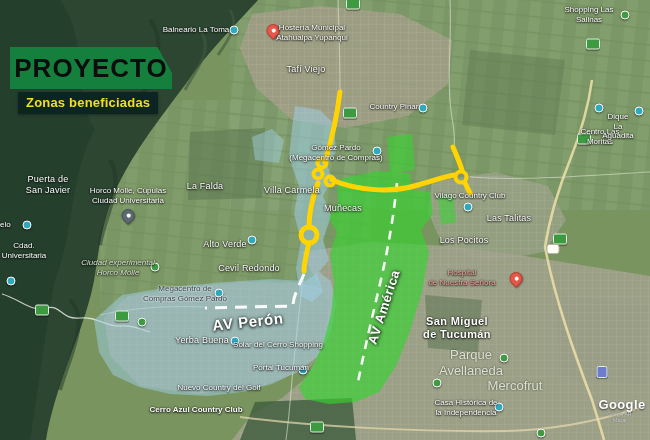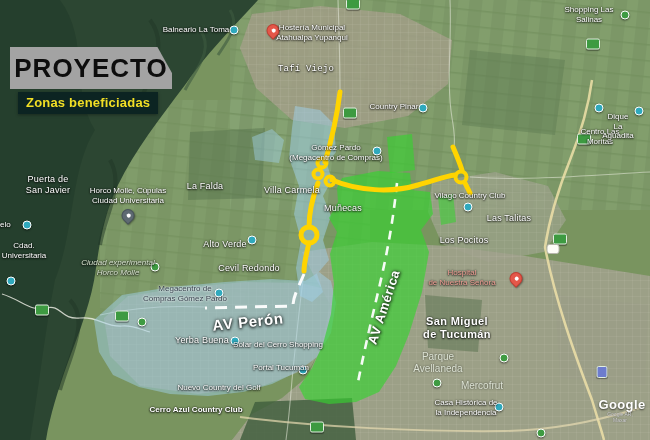--- a/index.html
+++ b/index.html
@@ -11,21 +11,21 @@
   .lbl{position:absolute;transform:translate(-50%,-50%);color:#fff;font-size:8px;
        line-height:1.2;text-align:center;white-space:pre-line;
        text-shadow:0 0 2px rgba(0,0,0,.95),0 1px 2px rgba(0,0,0,.8);}
   .town{font-size:9px;letter-spacing:.2px;}
   .city{font-size:11px;font-weight:bold;letter-spacing:.4px;}
   .avenue{font-size:15px;font-weight:bold;letter-spacing:.6px;
           text-shadow:0 1px 3px rgba(0,0,0,.9),0 0 4px rgba(0,0,0,.6);}
   .av2{font-size:13px;}
   .red{color:#f0a196;}
   .darklbl{color:#38424e;text-shadow:0 0 2px rgba(255,255,255,.95),0 0 3px rgba(255,255,255,.75);}
-  .faint{color:#dde3d4;font-size:10px;text-shadow:0 0 2px rgba(0,0,0,.65);}
+  .faint{color:#dde3d4;font-size:13px;text-shadow:0 0 2px rgba(0,0,0,.65);margin-left:33px;}
   .ital{font-style:italic;color:#d9e5d0;}
   .wm{font-size:13px;font-weight:bold;color:#fff;letter-spacing:.4px;
       text-shadow:0 1px 2px rgba(0,0,0,.7);}
   .attr{font-size:5px;color:#e3e3e3;text-shadow:0 0 1px rgba(0,0,0,.8);}
 
   
   .poi{position:absolute;width:7px;height:7px;border-radius:50%;background:#2fa9bd;
        border:1.5px solid #fff;transform:translate(-50%,-50%);box-shadow:0 1px 2px rgba(0,0,0,.45);}
   .poi.green{background:#3f9b42;}
   .marker{position:absolute;width:11px;height:11px;border-radius:50% 50% 50% 0;
@@ -34,21 +34,21 @@
   .marker.slate{background:#5e6a72;border:1px solid #49545c;}
   .marker i{position:absolute;left:50%;top:50%;width:4px;height:4px;background:#fff;
             border-radius:50%;transform:translate(-50%,-50%);}
   .shield{position:absolute;width:12px;height:9px;background:#3d9a41;border:1px solid #e2efe0;
           border-radius:2px;transform:translate(-50%,-50%);box-shadow:0 1px 1px rgba(0,0,0,.35);}
   .shield.purple{background:#6d7cce;width:9px;height:10px;}
   .badge{position:absolute;width:11px;height:8px;background:#fdfdf6;border:1px solid #b6b6ab;
          border-radius:3px;transform:translate(-50%,-50%);}
 
   
-  .brand-box{position:absolute;left:10px;top:47px;width:162px;height:42px;background:#a3a3a3;
+  .brand-box{position:absolute;left:10px;top:47px;width:162px;height:42px;background:#15803d;
              clip-path:polygon(0 0,91% 0,100% 62%,100% 100%,0 100%);
              display:flex;align-items:center;justify-content:center;
              box-shadow:0 2px 5px rgba(0,0,0,.4);}
   .brand-box span{font-size:26px;font-weight:bold;color:#0d0d0d;letter-spacing:1px;}
   .brand-sub{position:absolute;left:18px;top:92px;background:#0c2422;color:#f2df25;
              font-size:13px;font-weight:bold;padding:3px 8px 4px;letter-spacing:.2px;
              box-shadow:0 1px 3px rgba(0,0,0,.35);}
 </style>
 </head>
 <body>
@@ -182,21 +182,21 @@
     <div class="shield" style="left:122px;top:316px;"></div>
     <div class="shield" style="left:317px;top:427px;"></div>
     <div class="badge" style="left:553px;top:249px;"></div>
     <div class="shield purple" style="left:602px;top:372px;"></div>
   </div>
 
   <div>
     <div class="lbl" style="left:196px;top:30px;">Balneario La Toma</div>
     <div class="lbl" style="left:312px;top:33px;">Hostería Municipal
 Atahualpa Yupanqui</div>
-    <div class="lbl town" style="left:306px;top:69px;font-family:Liberation Mono, monospace;">Tafí Viejo</div>
+    <div class="lbl town" style="left:306px;top:69px;">Tafí Viejo</div>
     <div class="lbl" style="left:589px;top:15px;">Shopping Las Salinas</div>
     <div class="lbl" style="left:600px;top:90px;margin-top:47px;">Centro Las Moritas</div>
     <div class="lbl" style="left:618px;top:126px;">Dique La Aguadita</div>
     <div class="lbl" style="left:394px;top:107px;">Country Pinar</div>
     <div class="lbl town" style="left:48px;top:185px;">Puerta de
 San Javier</div>
     <div class="lbl" style="left:128px;top:196px;">Horco Molle, Cúpulas
 Ciudad Universitaria</div>
     <div class="lbl" style="left:-3px;top:225px;">El Cielo</div>
     <div class="lbl" style="left:24px;top:251px;">Cdad.

